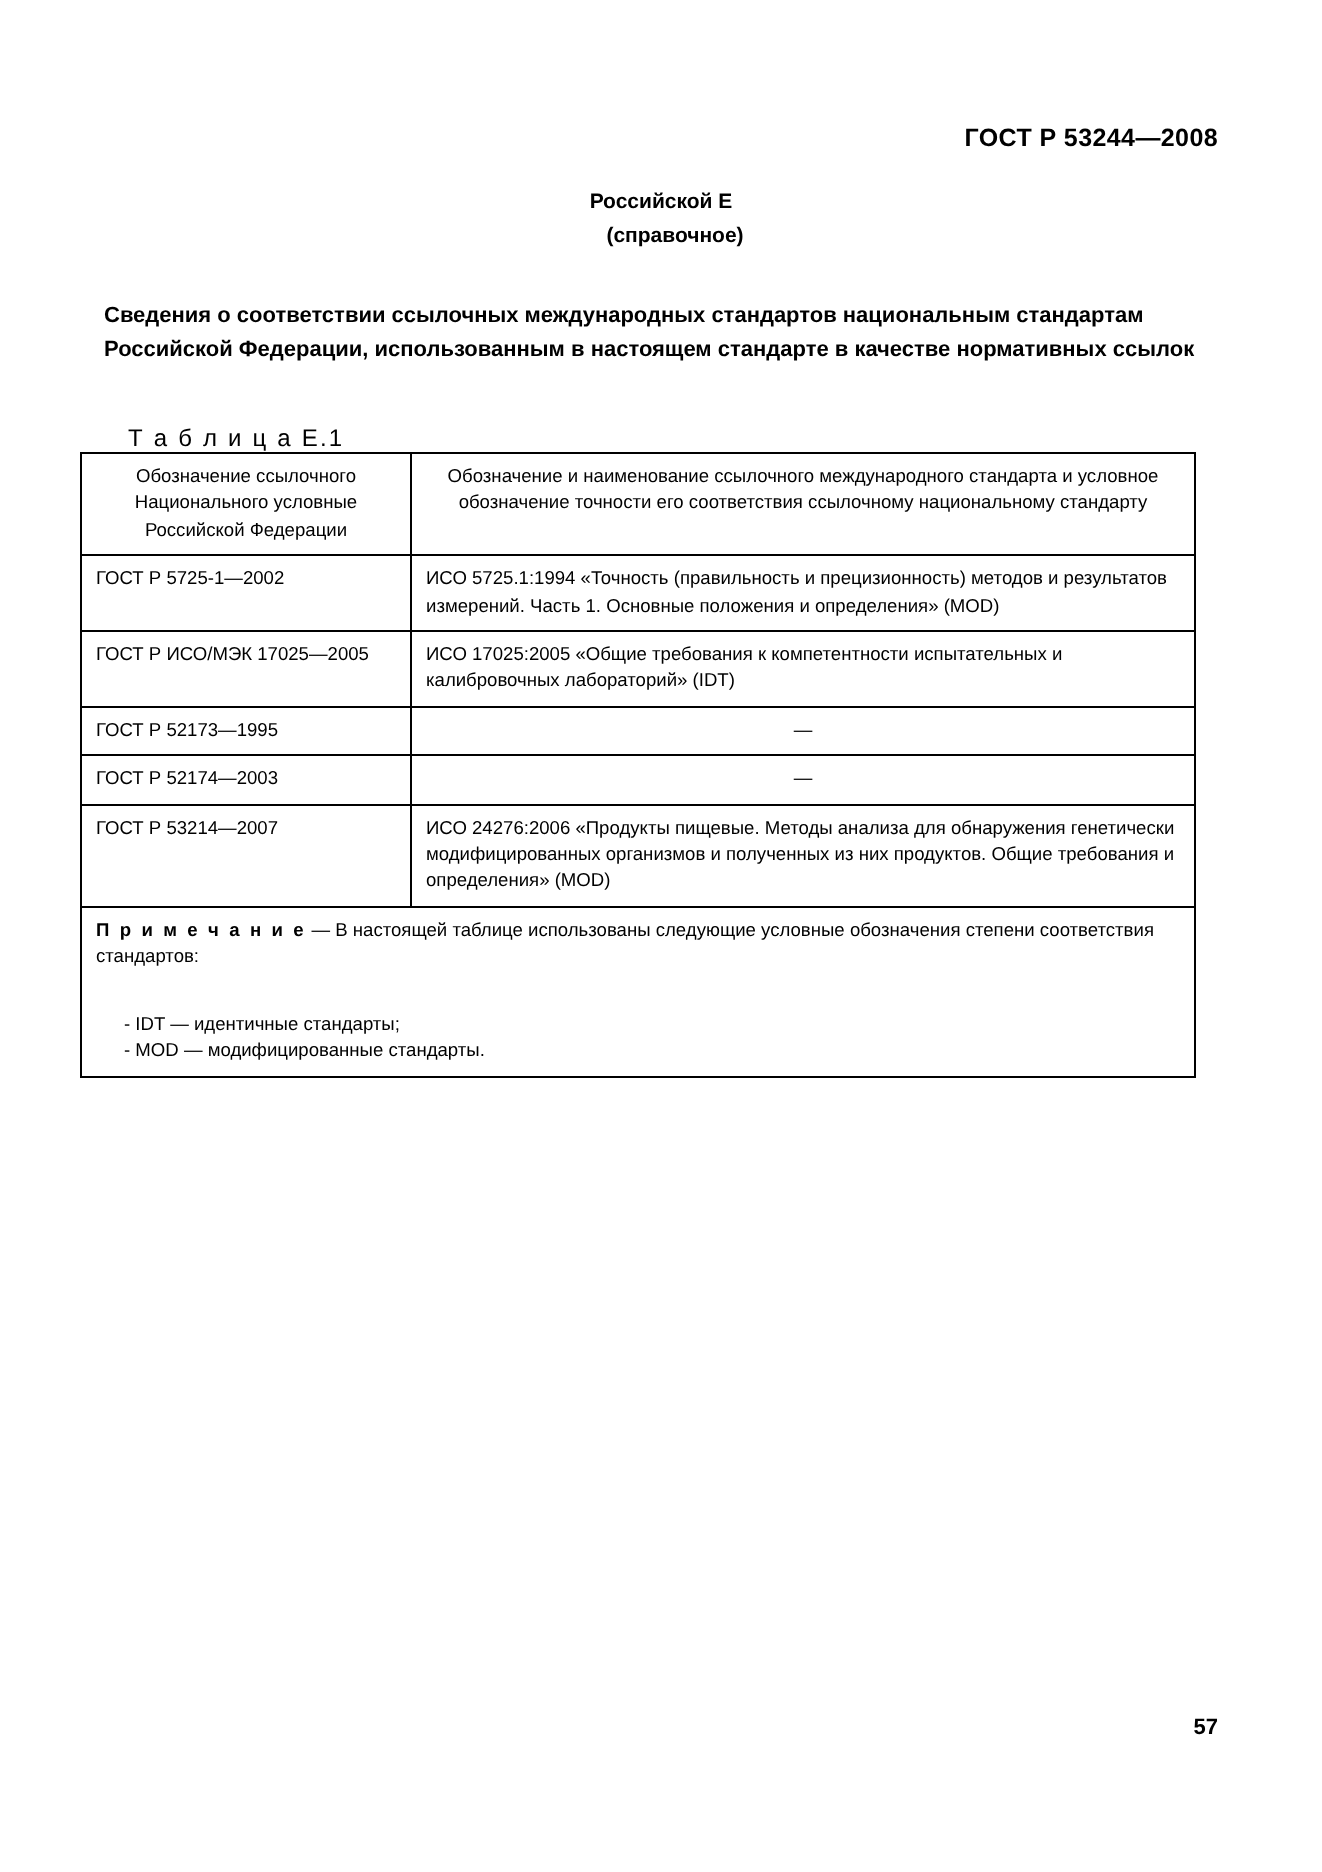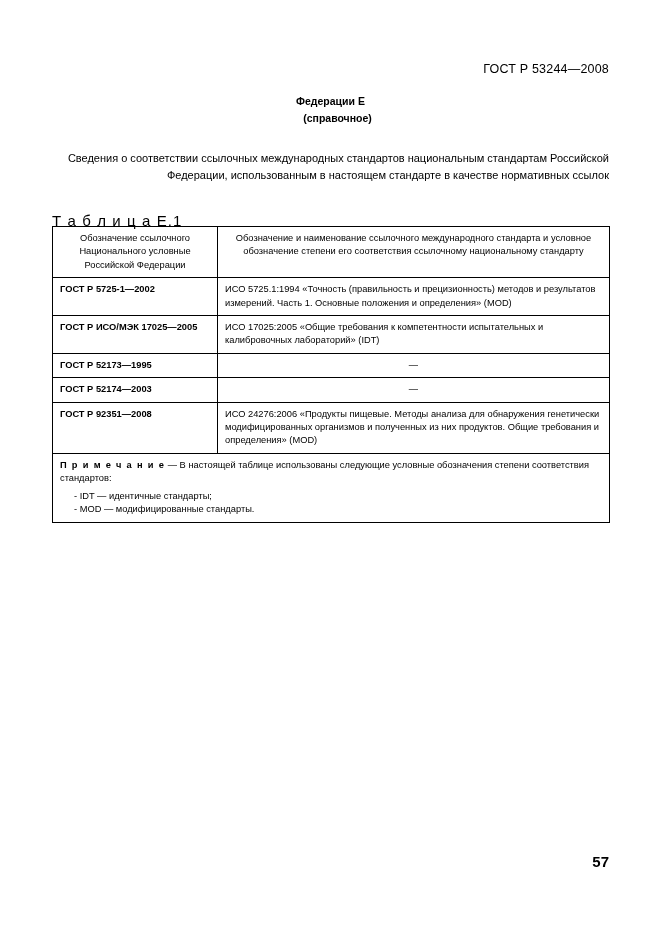--- a/index.html
+++ b/index.html
@@ -19,21 +19,21 @@
     position: absolute;
     left: 0; top: 0;
     width: 661px;
     height: 936px;
   }
   .header-std {
     position: absolute;
     right: 52px;
     top: 62px;
     font-size: 12.5px;
-    font-weight: normal;
+    font-weight: bold;
     letter-spacing: 0.2px;
   }
   .appendix-title {
     position: absolute;
     left: 0;
     right: 0;
     top: 95px;
     text-align: center;
     font-size: 10.5px;
     font-weight: bold;
@@ -46,35 +46,35 @@
     text-align: center;
     font-size: 10.5px;
     font-weight: bold;
     margin-left: 14px;
   }
   .doc-title {
     position: absolute;
     left: 52px;
     width: 557px;
     top: 150px;
-    text-align: right;
+    text-align: left;
     font-size: 11px;
-    font-weight: normal;
+    font-weight: bold;
     line-height: 16.5px;
   }
   .table-caption {
     position: absolute;
-    left: 52px;
+    left: 64px;
     top: 212px;
-    font-size: 15px;
+    font-size: 12px;
     letter-spacing: 1.1px;
   }
   table.main {
     position: absolute;
-    left: 52px;
+    left: 40px;
     top: 226px;
     width: 557px;
     border-collapse: collapse;
     table-layout: fixed;
     border-radius: 23px;
   }
   table.main td {
     border: 1px solid #000000;
     vertical-align: top;
     padding: 5px 7px 5px 7px;
@@ -84,84 +84,83 @@
   td.head-cell {
     text-align: center;
     padding: 8px 10px 8px 10px;
     font-size: 8.6px;
     line-height: 13.5px;
   }
   td.col-left {
     width: 165px;
     font-size: 9.6px;
     padding-top: 6px;
-    font-weight: bold;
   }
   td.col-right {
     width: 392px;
   }
   td.dash {
     text-align: center;
     font-size: 10px;
   }
   td.note {
     font-size: 9.3px;
     line-height: 14px;
     padding: 7px 10px 8px 10px;
   }
   .note-title {
     letter-spacing: 1.3px;
     font-weight: bold;
   }
   .note-lines {
-    margin-top: 4px;
+    margin-top: 20px;
   }
   .note-line {
     padding-left: 14px;
   }
   .page-number {
     position: absolute;
     right: 52px;
     bottom: 66px;
-    font-size: 15px;
+    font-size: 11px;
     font-weight: bold;
   }
   .nowrap-head {
     display: block;
   }
 </style>
 </head>
 <body>
 
 <div class="page">
 
   <div class="header-std">ГОСТ Р 53244—2008</div>
 
-  <div class="appendix-title">Федерации Е</div>
+  <div class="appendix-title">Российской Е</div>
   <div class="appendix-sub">(справочное)</div>
 
   <div class="doc-title">Сведения о соответствии ссылочных международных стандартов национальным стандартам Российской Федерации, использованным в настоящем стандарте в качестве нормативных ссылок</div>
 
   <div class="table-caption">Т а б л и ц а   Е.1</div>
 
   <table class="main">
     <colgroup>
       <col style="width:165px">
       <col style="width:392px">
     </colgroup>
     <tbody>
       <tr>
         <td class="head-cell">
           <span class="nowrap-head">Обозначение ссылочного</span>
           <span class="nowrap-head">Национального условные</span>
           <span class="nowrap-head">Российской Федерации</span>
         </td>
         <td class="head-cell">
           <span class="nowrap-head">Обозначение и наименование ссылочного международного стандарта и условное</span>
-          <span class="nowrap-head">обозначение степени его соответствия ссылочному национальному стандарту</span>
+          <span class="nowrap-head">обозначение точности его соответствия ссылочному национальному стандарту</span>
         </td>
       </tr>
 
       <tr>
         <td class="col-left">ГОСТ Р 5725-1—2002</td>
         <td class="col-right">ИСО 5725.1:1994 «Точность (правильность и прецизионность) методов и результатов измерений. Часть 1. Основные положения и определения» (MOD)</td>
       </tr>
 
 
       <tr>
@@ -174,21 +173,21 @@
         <td class="col-left">ГОСТ Р 52173—1995</td>
         <td class="col-right dash">—</td>
       </tr>
 
       <tr>
         <td class="col-left">ГОСТ Р 52174—2003</td>
         <td class="col-right dash">—</td>
       </tr>
 
       <tr>
-        <td class="col-left">ГОСТ Р 92351—2008</td>
+        <td class="col-left">ГОСТ Р 53214—2007</td>
         <td class="col-right">ИСО 24276:2006 «Продукты пищевые. Методы анализа для обнаружения генетически модифицированных организмов и полученных из них продуктов. Общие требования и определения» (MOD)</td>
       </tr>
 
       <tr>
         <td class="note" colspan="2">
           <span class="note-title">П р и м е ч а н и е</span><span> — В настоящей таблице использованы следующие условные обозначения степени соответствия стандартов:</span>
           <div class="note-lines">
             <div class="note-line">- IDT — идентичные стандарты;</div>
             <div class="note-line">- MOD — модифицированные стандарты.</div>
           </div>

